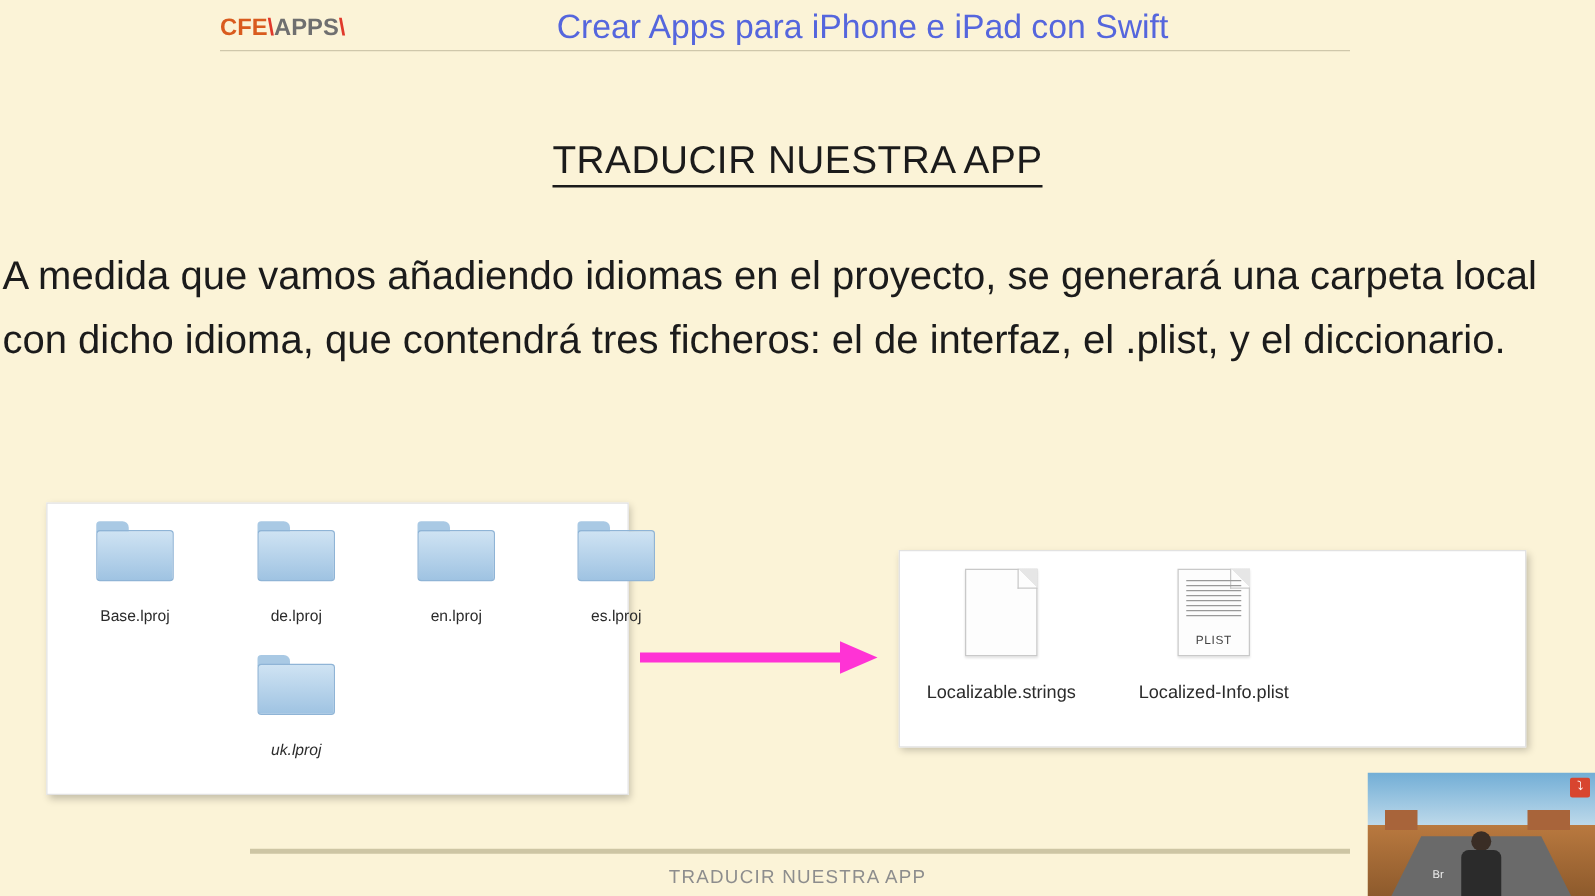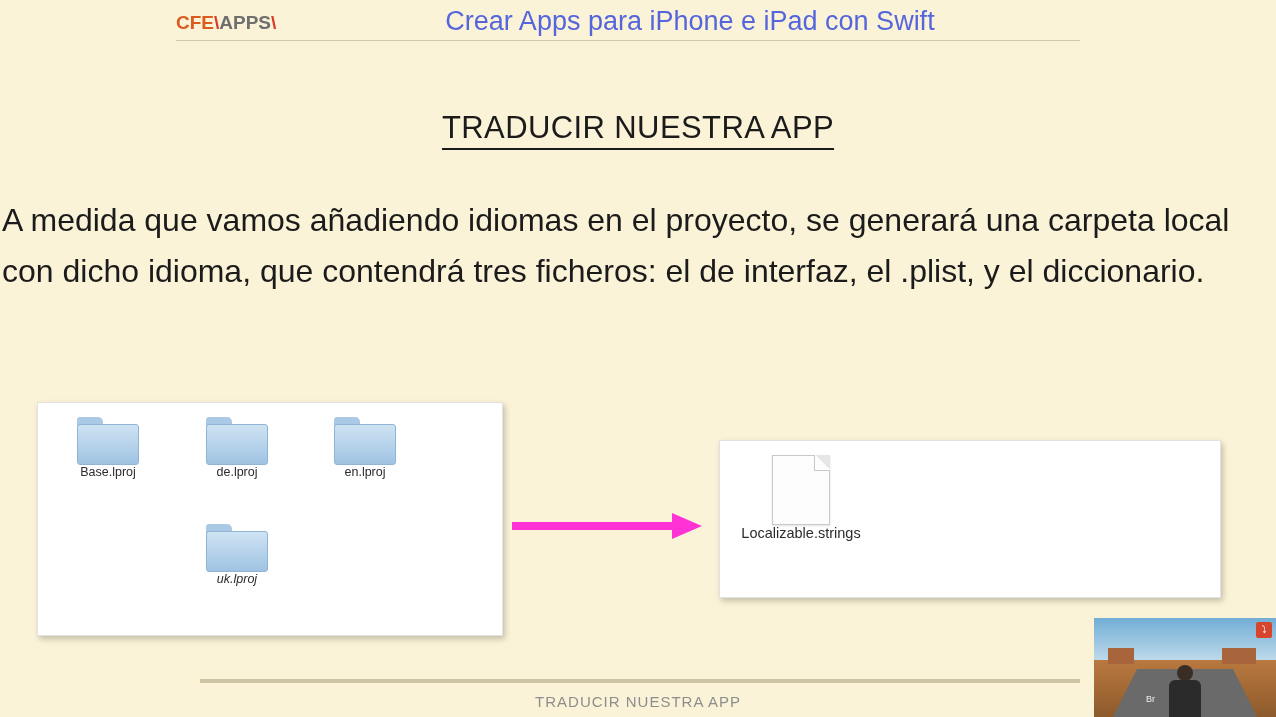--- a/index.html
+++ b/index.html
@@ -105,21 +105,21 @@
   }
 
   .item {
     position: absolute;
     width: 108px;
     text-align: center;
   }
   .item .label {
     font-size: 12.5px;
     color: #2b2b2b;
-    margin-top: 0;
+    margin-top: 21px;
     white-space: nowrap;
   }
   .item-wide { width: 150px; }
   .item-wide .label { font-size: 14.5px; }
 
   
   .folder {
     width: 62px;
     height: 48px;
     margin: 0 auto;
@@ -374,20 +374,27 @@
   </div>
 
   <div class="item" style="left:273px; top:14px;">
     <div class="folder">
         <div class="tab"></div>
         <div class="body"></div>
       </div>
     <div class="label">en.lproj</div>
   </div>
 
+  <div class="item" style="left:401px; top:14px;">
+    <div class="folder">
+        <div class="tab"></div>
+        <div class="body"></div>
+      </div>
+    <div class="label">es.lproj</div>
+  </div>
 
 
   <div class="item" style="left:145px; top:121px;font-style:italic;">
     <div class="folder">
         <div class="tab"></div>
         <div class="body"></div>
       </div>
     <div class="label">uk.lproj</div>
   </div>
 </div>
@@ -399,20 +406,37 @@
 
 <div class="pane pane-right">
 
   <div class="item item-wide" style="left:6px; top:14px;">
     <div class="doc">
       <div class="fold"></div>
     </div>
     <div class="label">Localizable.strings</div>
   </div>
 
+  <div class="item item-wide" style="left:176px; top:14px;">
+    <div class="doc">
+      <div class="fold"></div>
+      <div class="lines">
+        <i></i>
+          <i></i>
+          <i></i>
+          <i></i>
+          <i></i>
+          <i></i>
+          <i></i>
+          <i></i>
+      </div>
+      <div class="plist-tag">PLIST</div>
+    </div>
+    <div class="label">Localized-Info.plist</div>
+  </div>
 
 </div>
 
 <div class="footer-rule"></div>
 <div class="footer-text">TRADUCIR NUESTRA APP</div>
 
 <div class="webcam">
   <div class="sky"></div>
   <div class="ground"></div>
   <div class="mesa m1"></div>

